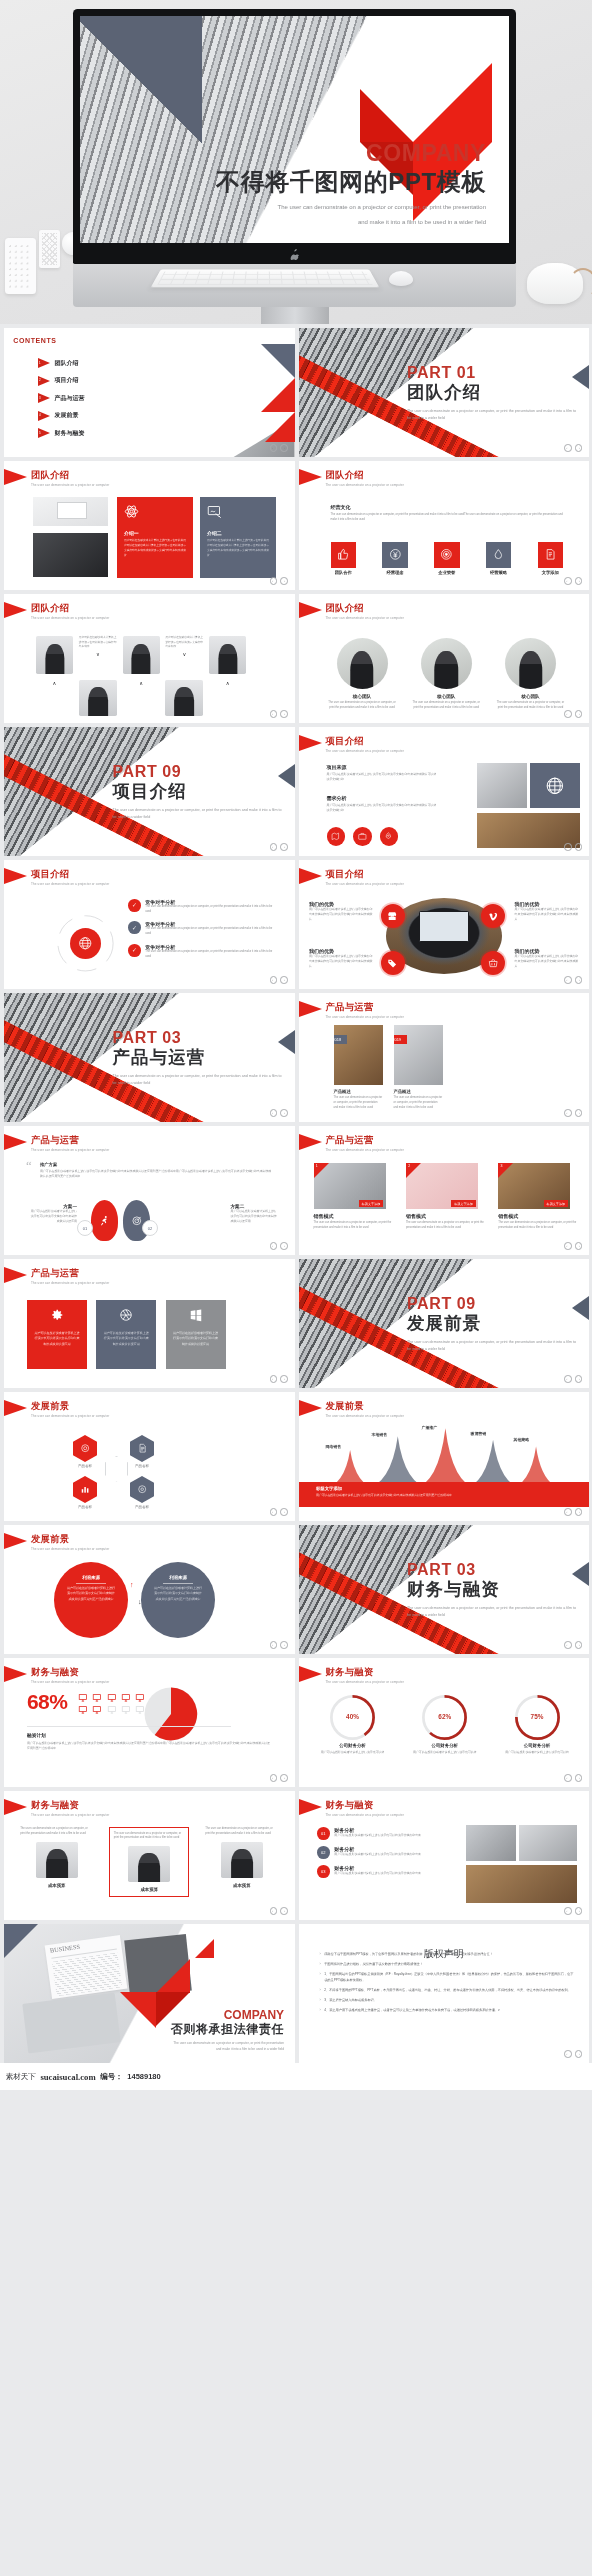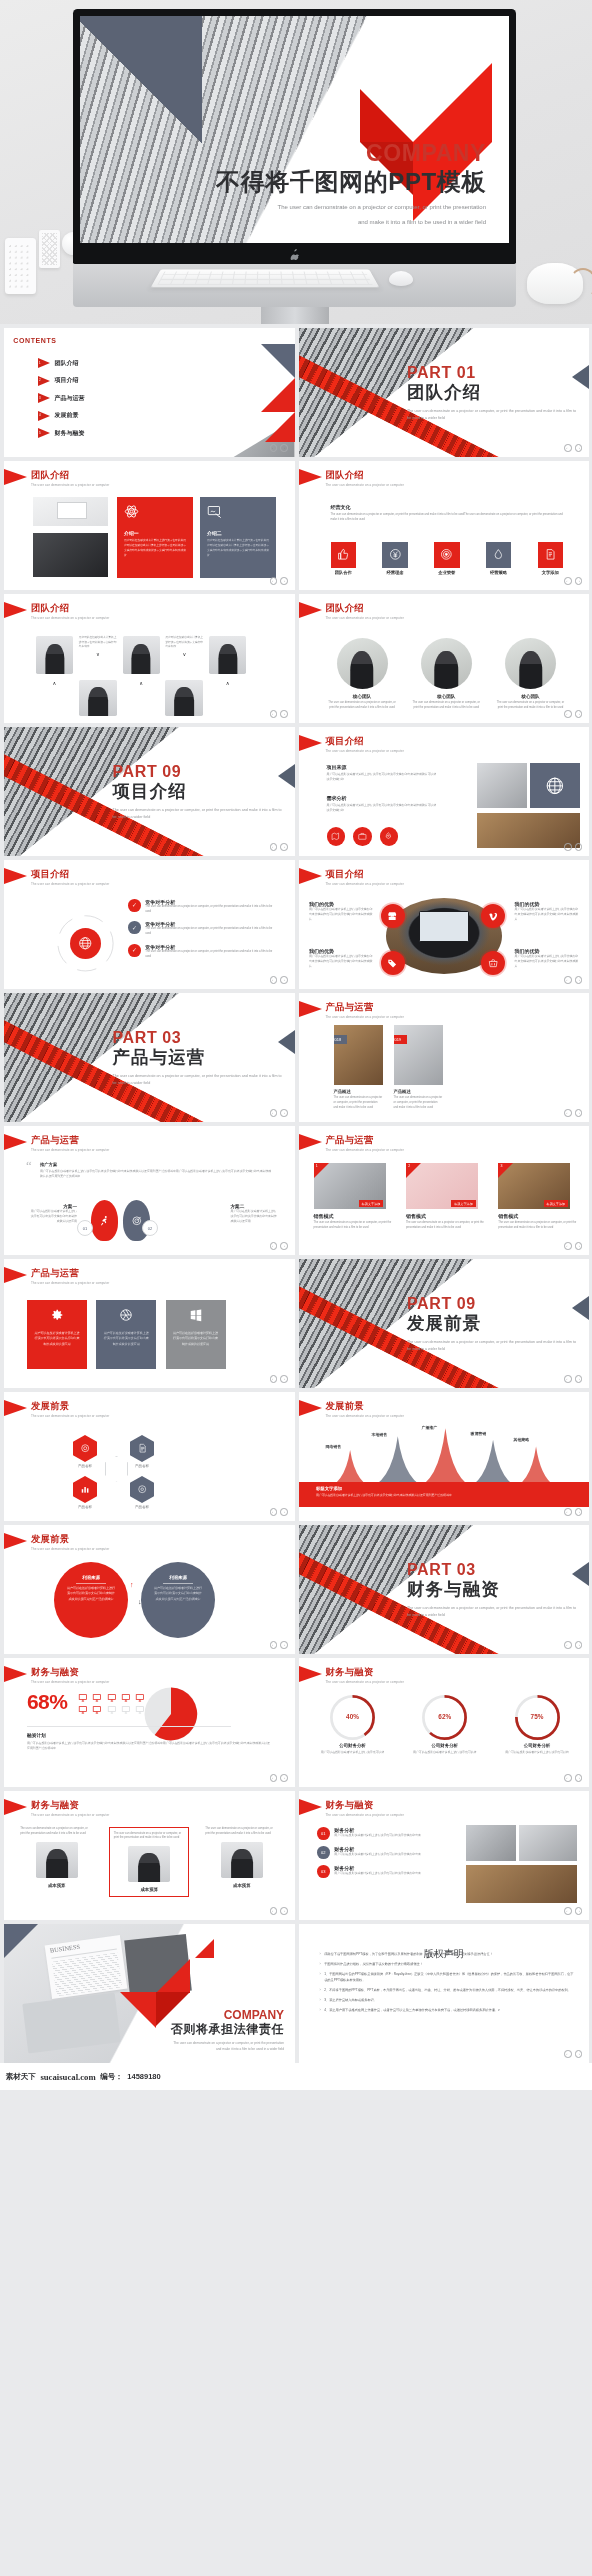--- a/index.html
+++ b/index.html
@@ -118,21 +118,21 @@
   .avatar:after{content:"";position:absolute;left:50%;top:26%;transform:translateX(-50%);
     width:46%;height:82%;border-radius:46% 46% 0 0;background:linear-gradient(180deg,#3c3c40 0 30%,#1d1e21 30%);}
   .portrait{background:linear-gradient(180deg,#e6e7e9,#c9cbce);position:relative;overflow:hidden;border-radius:1.7px;}
   .portrait:after{content:"";position:absolute;left:50%;top:20%;transform:translateX(-50%);
     width:52%;height:86%;border-radius:44% 44% 0 0;background:linear-gradient(180deg,#3a3b3f 0 32%,#222326 32%);}
 
   .circ{border-radius:50%;display:flex;align-items:center;justify-content:center;color:#fff;}
 
   
   .foot{height:27px;background:#fff;display:flex;align-items:center;padding-left:5.8px;gap:4.6px;}
-  .foot-cn{font-size:7.5px;font-weight:bold;color:#2f3033;}
+  .foot-cn{font-size:7.5px;font-weight:normal;color:#2f3033;}
   .foot-url{font-size:8.7px;font-weight:bold;color:#2f3033;font-family:"Liberation Serif",serif;}
   .foot-no{font-size:7.5px;font-weight:bold;color:#2f3033;}
 </style>
 </head>
 <body>
 
 <div class="page">
 
   <div class="hero">
     <div class="hero-bgl"></div>

